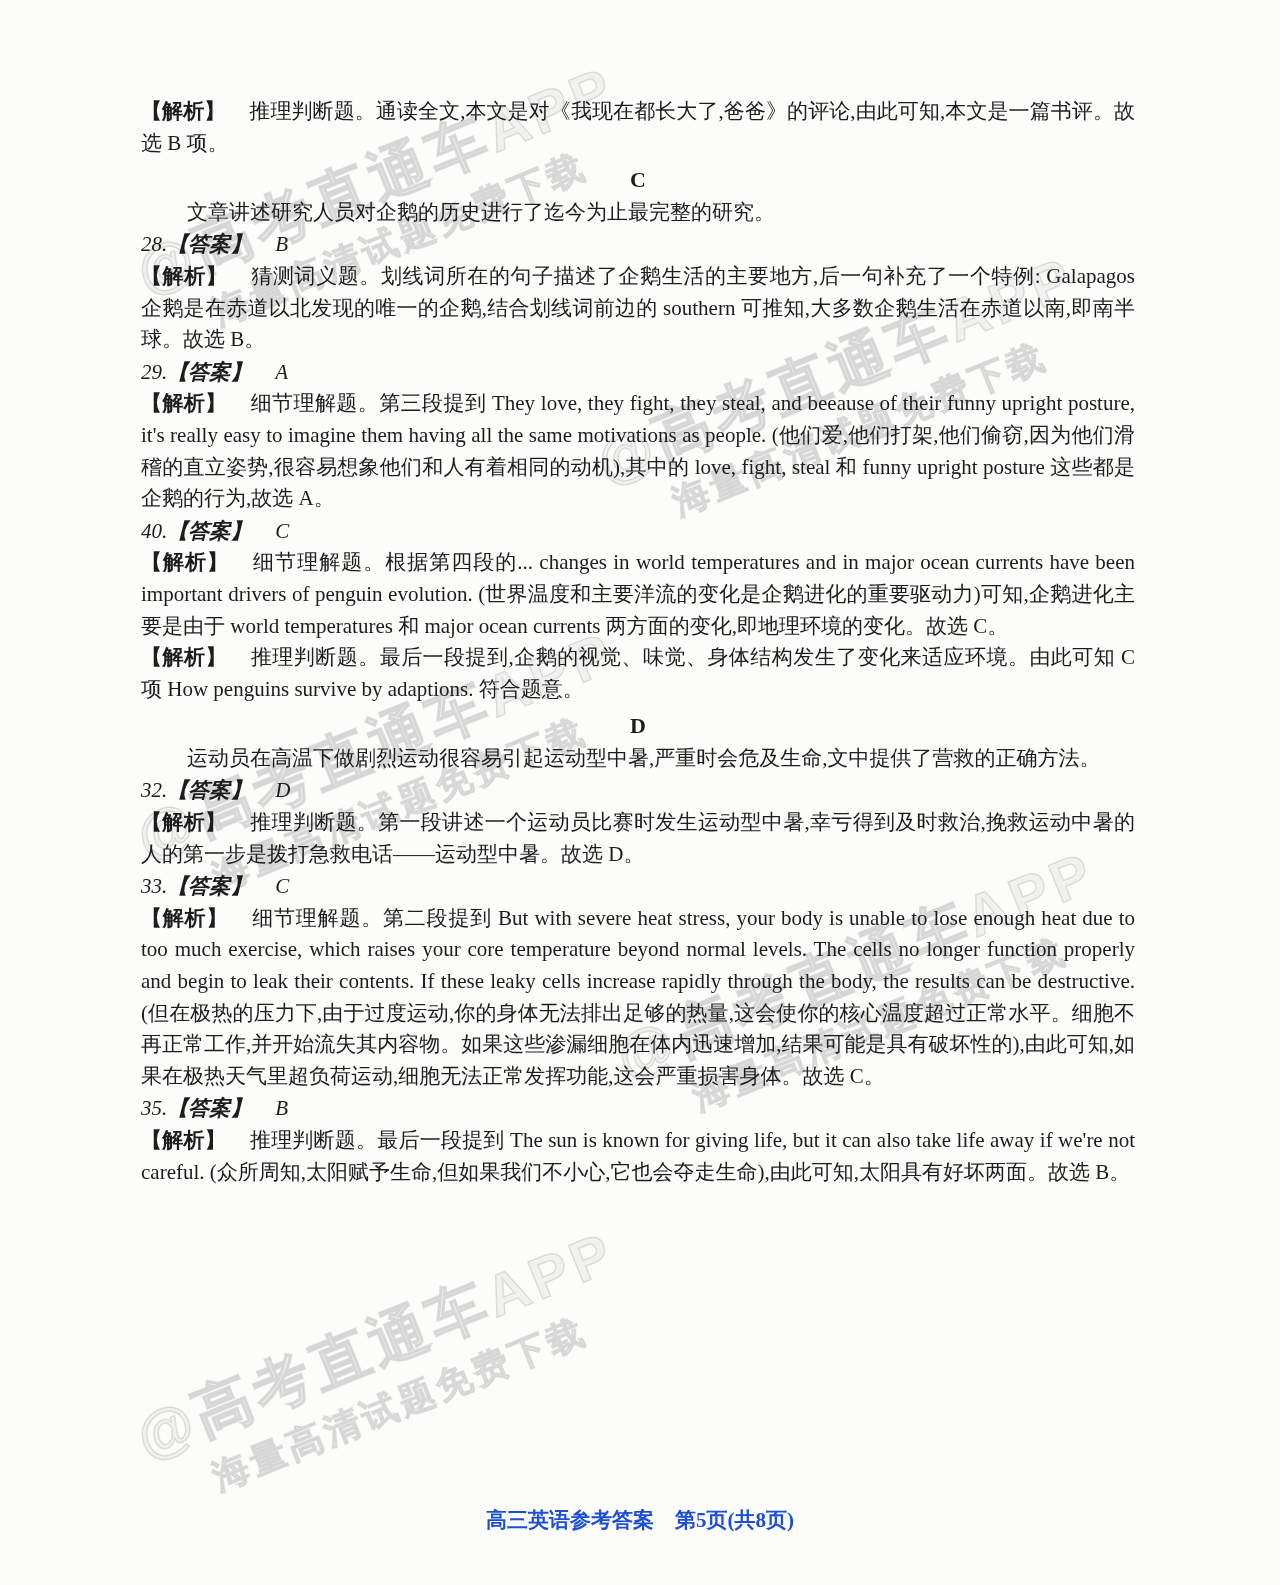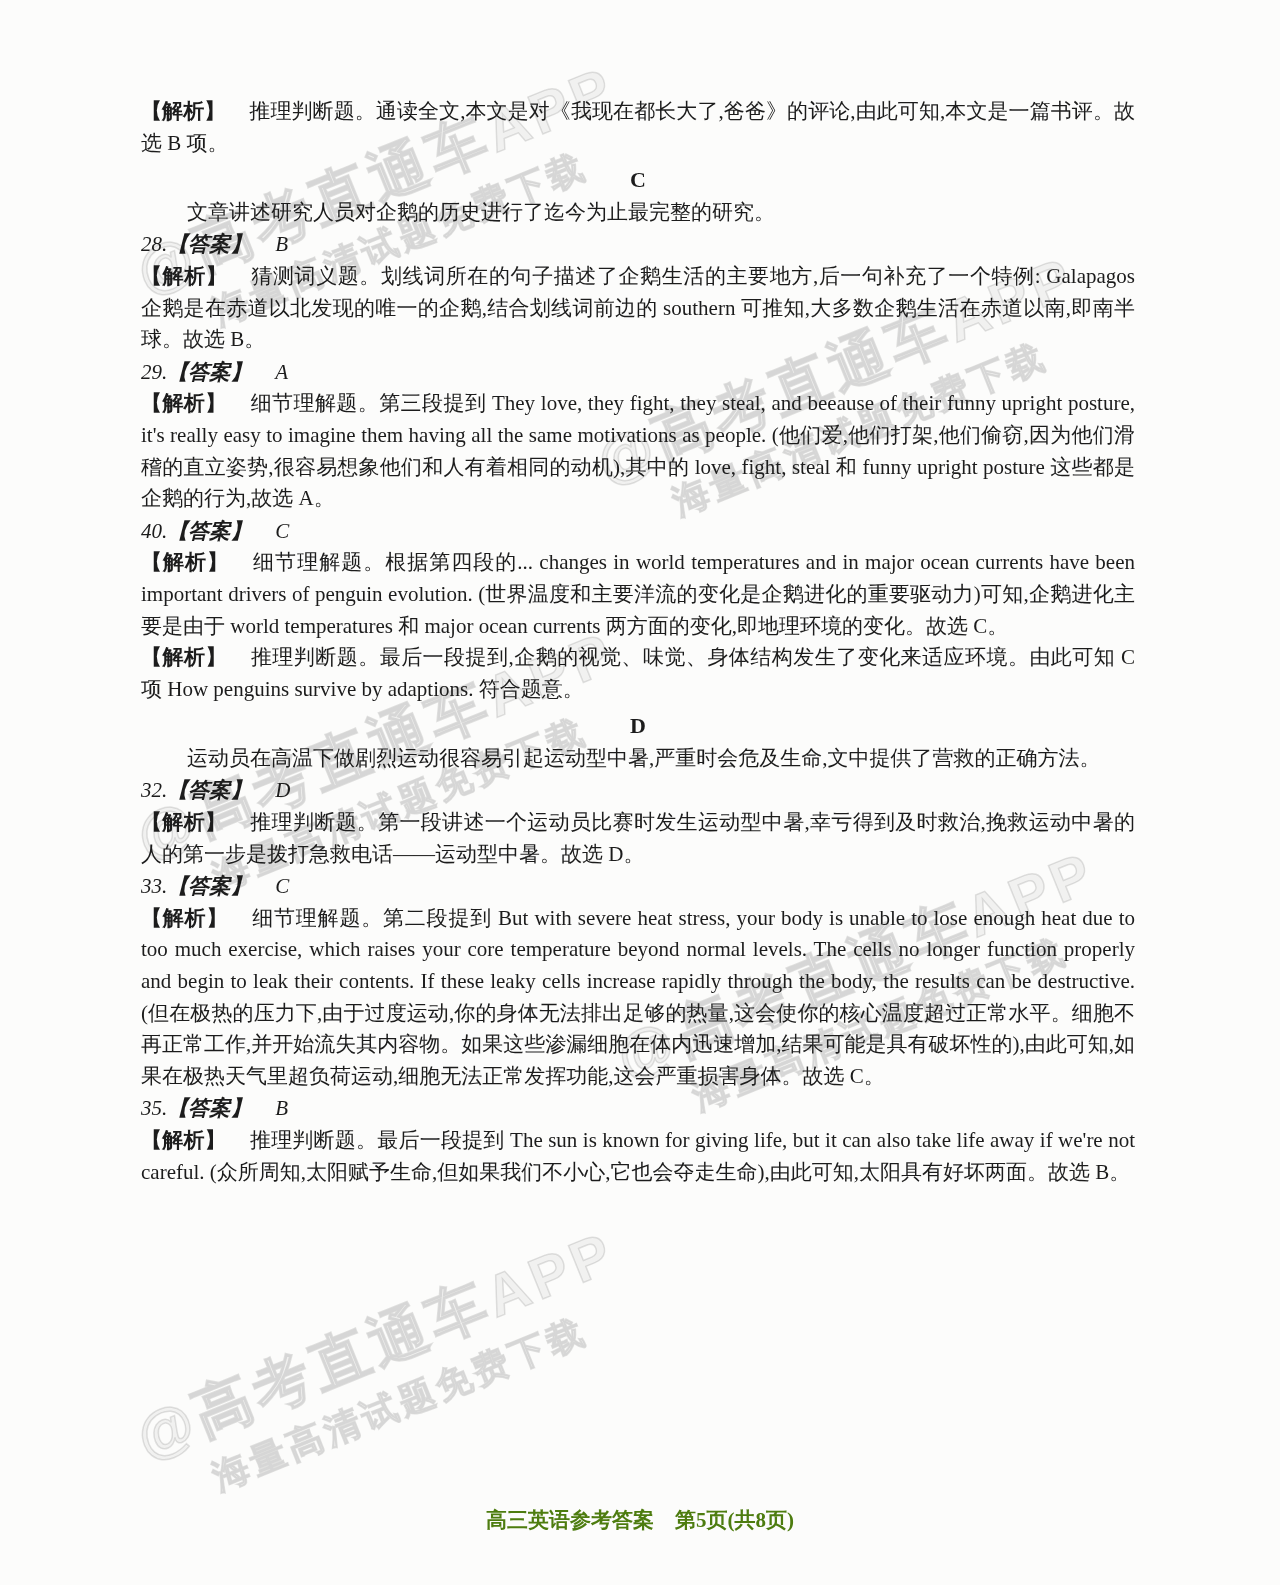--- a/index.html
+++ b/index.html
@@ -42,21 +42,21 @@
     text-indent: 2em;
   }
   .footer {
     position: absolute;
     left: 0;
     right: 0;
     top: 1506px;
     text-align: center;
     font-weight: bold;
     font-size: 21px;
-    color: #4d7c0f;
+    color: #1d4ed8;
   }
   
   .wm-layer { position: absolute; inset: 0; pointer-events: none; z-index: 5; }
   .wm {
     position: absolute;
     transform: rotate(-22deg);
     text-align: center;
     white-space: nowrap;
     font-family: "Liberation Sans", "DejaVu Sans", sans-serif;
     font-weight: bold;

